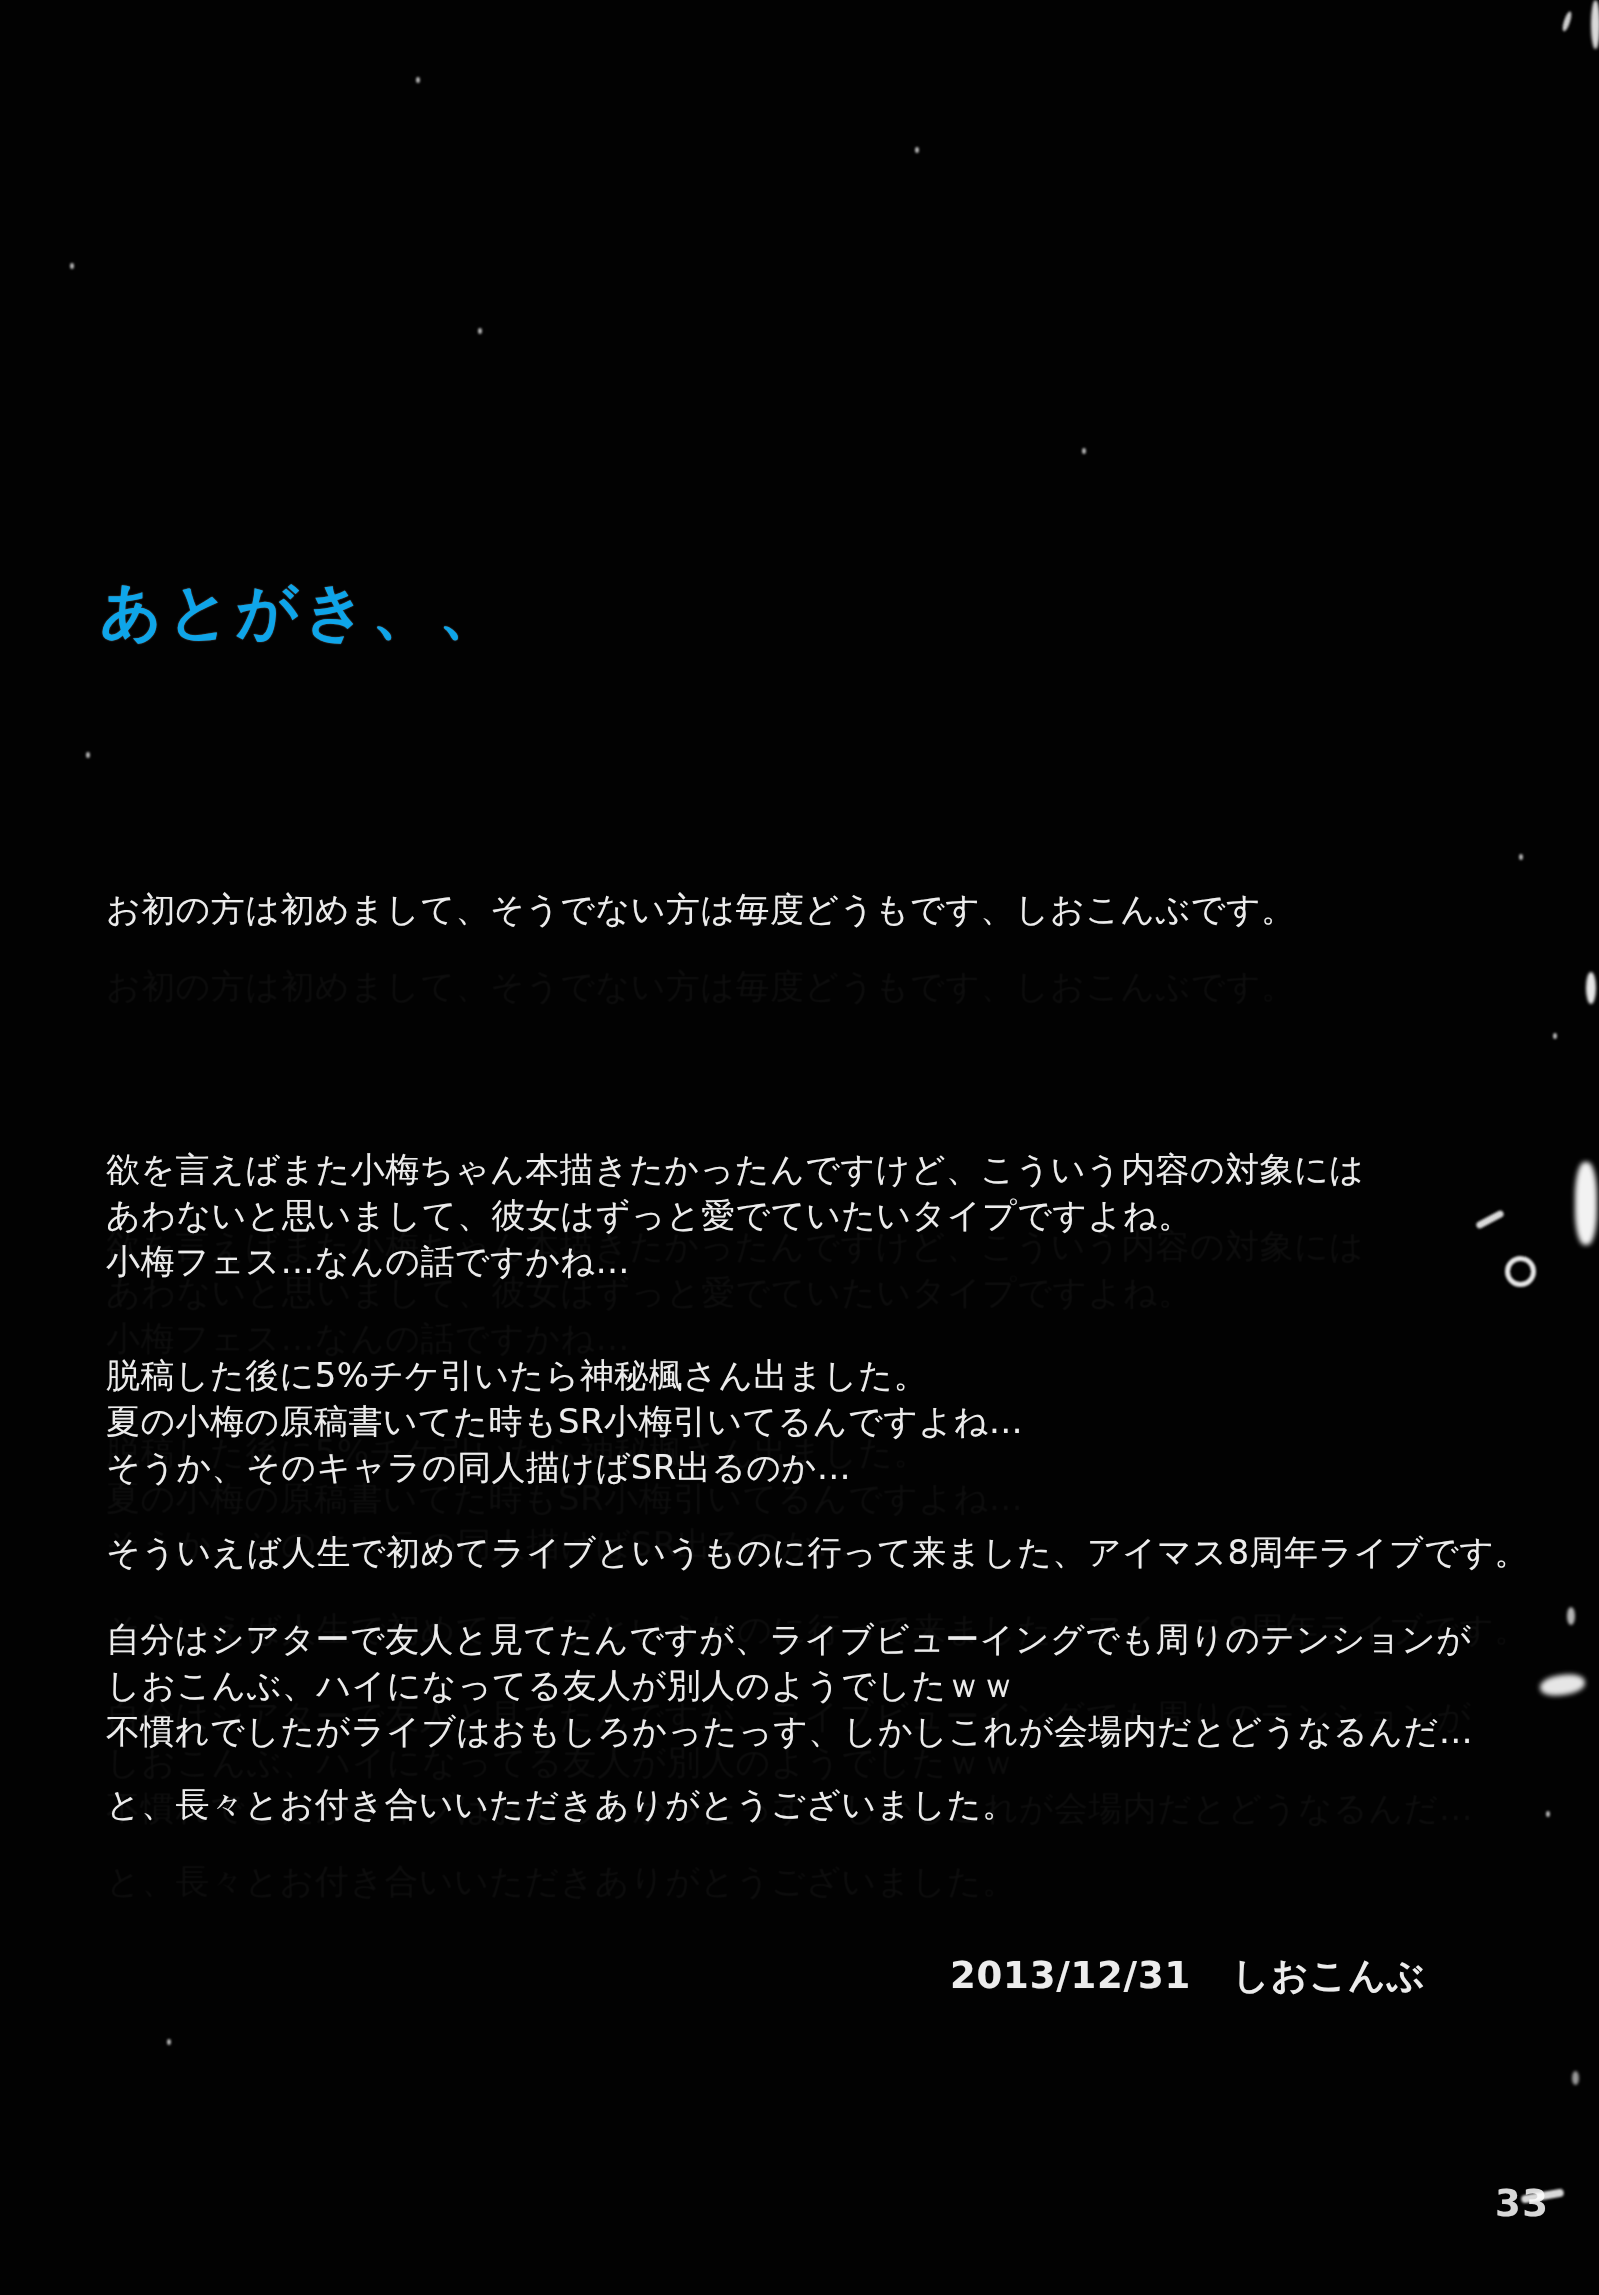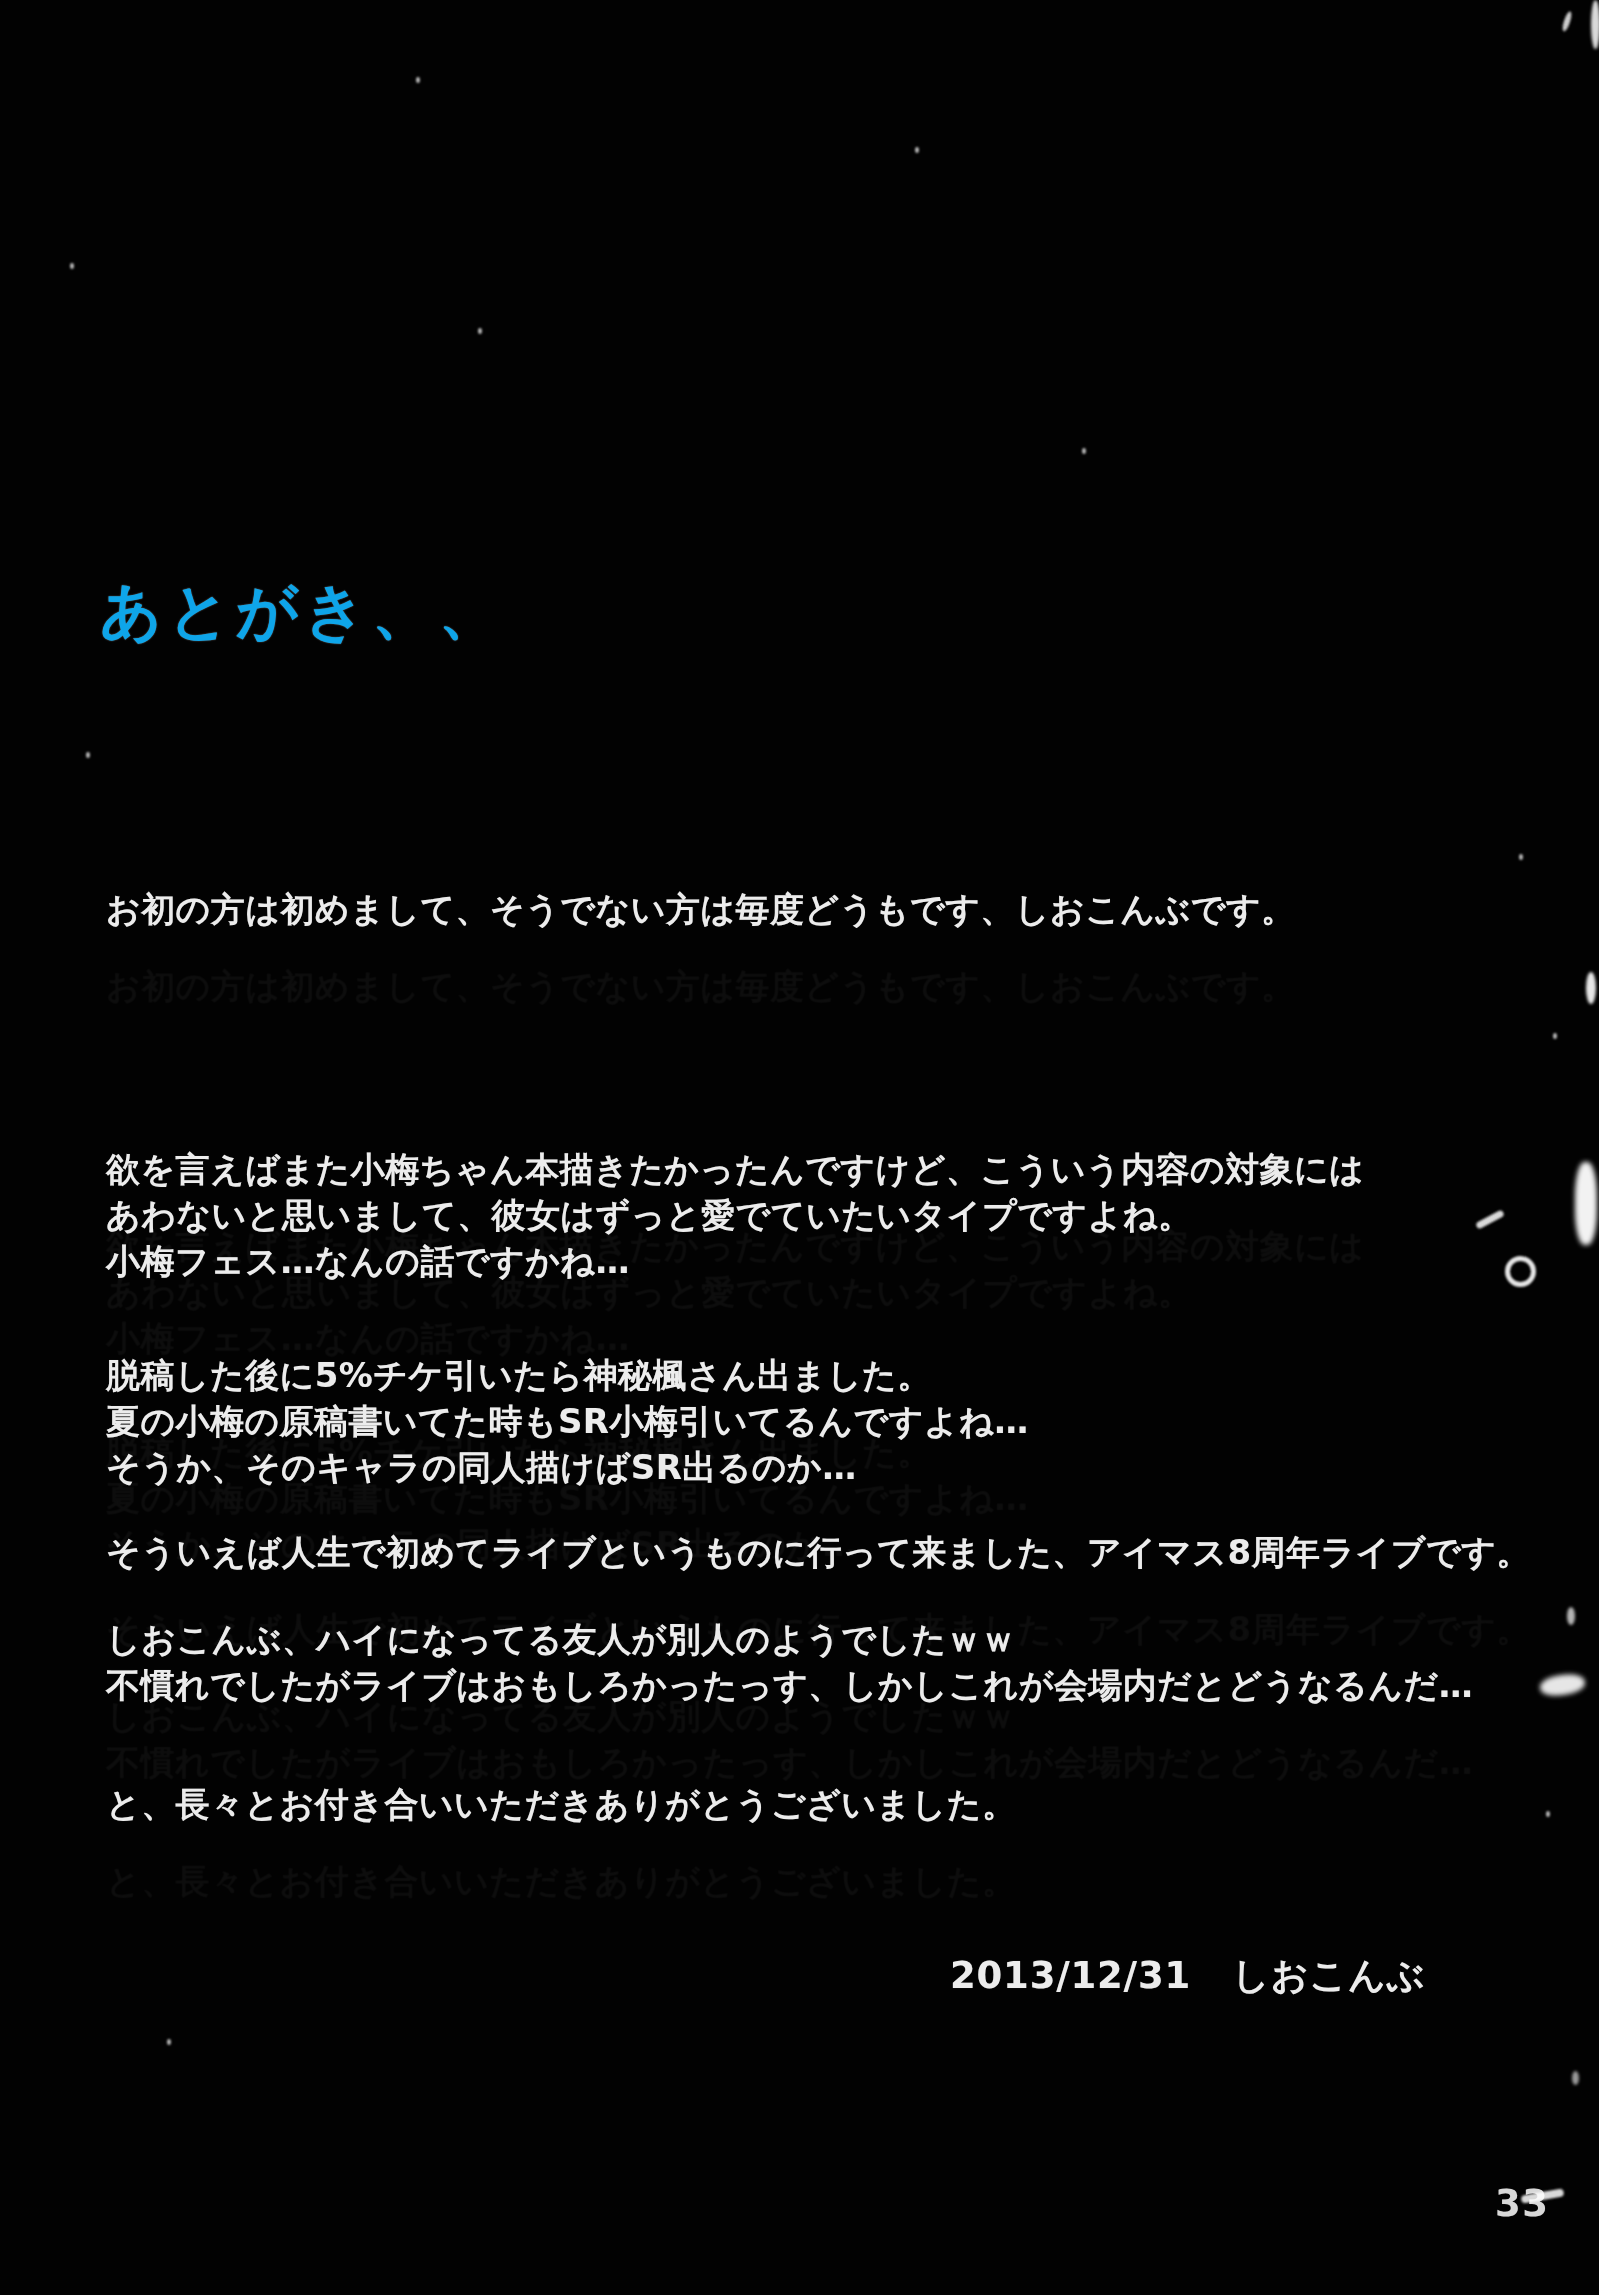--- a/index.html
+++ b/index.html
@@ -19,21 +19,21 @@
     letter-spacing:5.6px;
     color:#0ea5e9;
     white-space:nowrap;
     text-shadow:0 0 1.6px rgba(255,255,255,.45);
   }
   .para{
     position:absolute;
     left:106px;
     font-size:34px;
     line-height:46px;
-    font-weight:bold;
+    font-weight:normal;
     letter-spacing:0.4px;
     white-space:nowrap;
     color:#ececec;
     text-shadow:0 0 0.8px rgba(255,255,255,.35), 0 77px 1.6px rgba(255,255,255,.05);
   }
   .p0{top:886px;}
   .p1{top:977px;}
   .p2{top:1146px;}
   .p3{top:1352px;}
   .p4{top:1529px;}
@@ -105,20 +105,21 @@
     <div>脱稿した後に5%チケ引いたら神秘楓さん出ました。</div>
     <div>夏の小梅の原稿書いてた時もSR小梅引いてるんですよね…</div>
     <div>そうか、そのキャラの同人描けばSR出るのか…</div>
   </div>
 
   <div class="para p4">
     <div>そういえば人生で初めてライブというものに行って来ました、アイマス8周年ライブです。</div>
   </div>
 
   <div class="para p5">
+    <div>自分はシアターで友人と見てたんですが、ライブビューイングでも周りのテンションが</div>
     <div>しおこんぶ、ハイになってる友人が別人のようでしたｗｗ</div>
     <div>不慣れでしたがライブはおもしろかったっす、しかしこれが会場内だとどうなるんだ…</div>
   </div>
 
   <div class="para p6">
     <div>と、長々とお付き合いいただきありがとうございました。</div>
   </div>
 
   <div class="signature">
     <span class="sig-date">2013/12/31</span><span class="sig-name">しおこんぶ</span>

